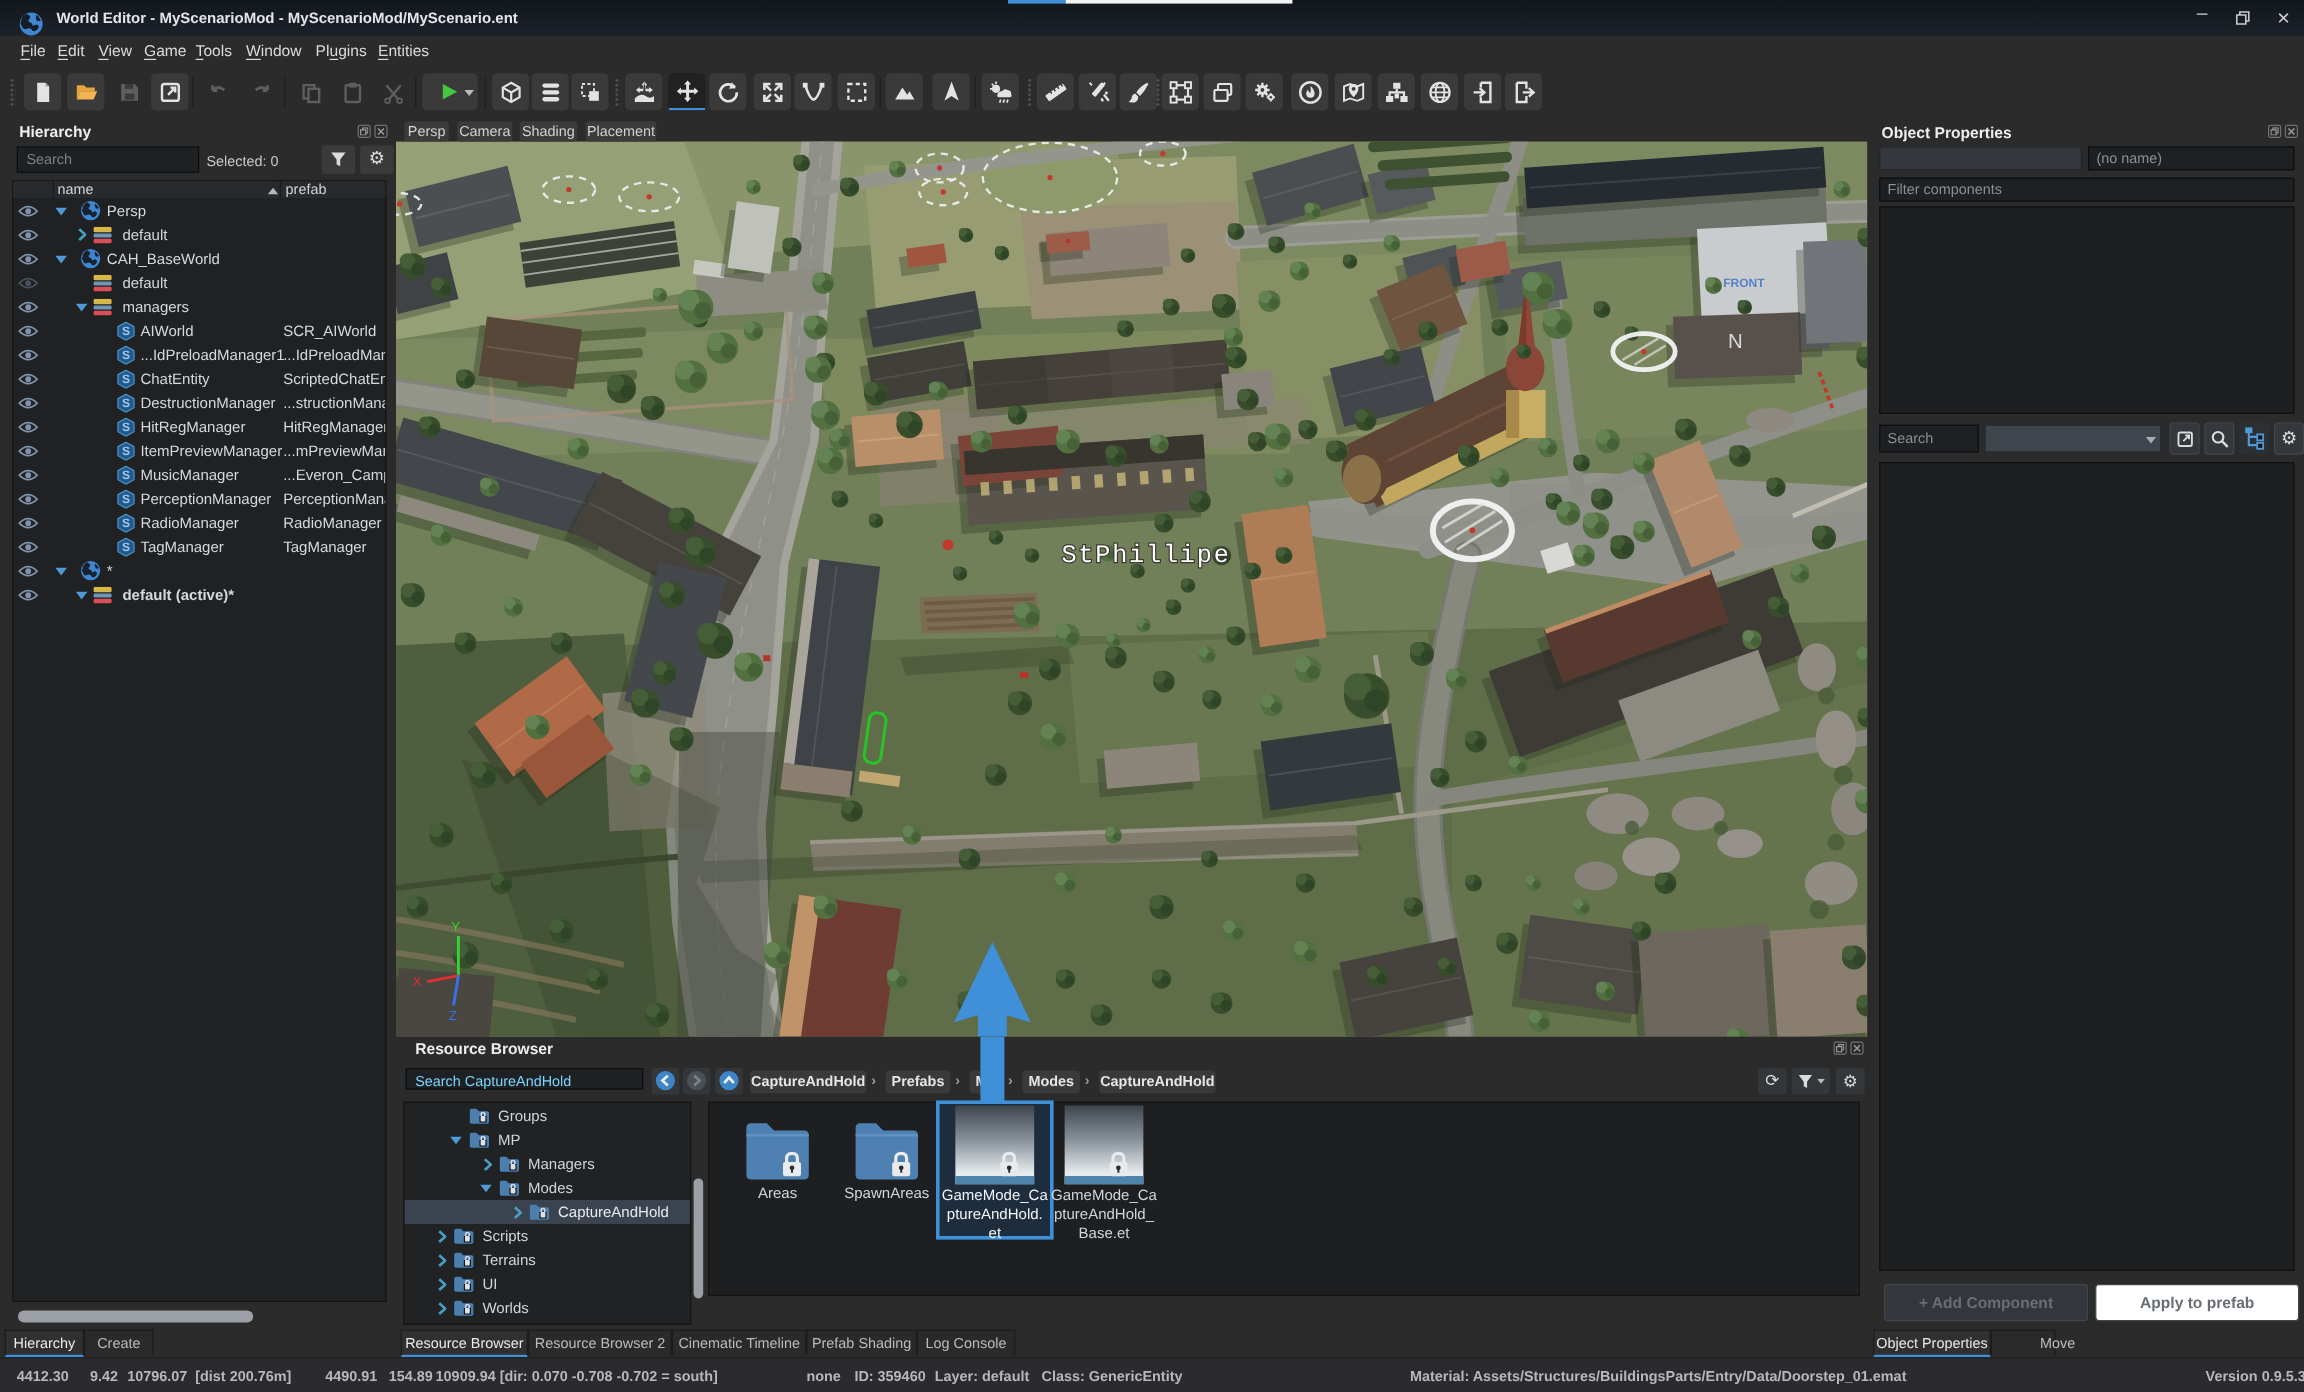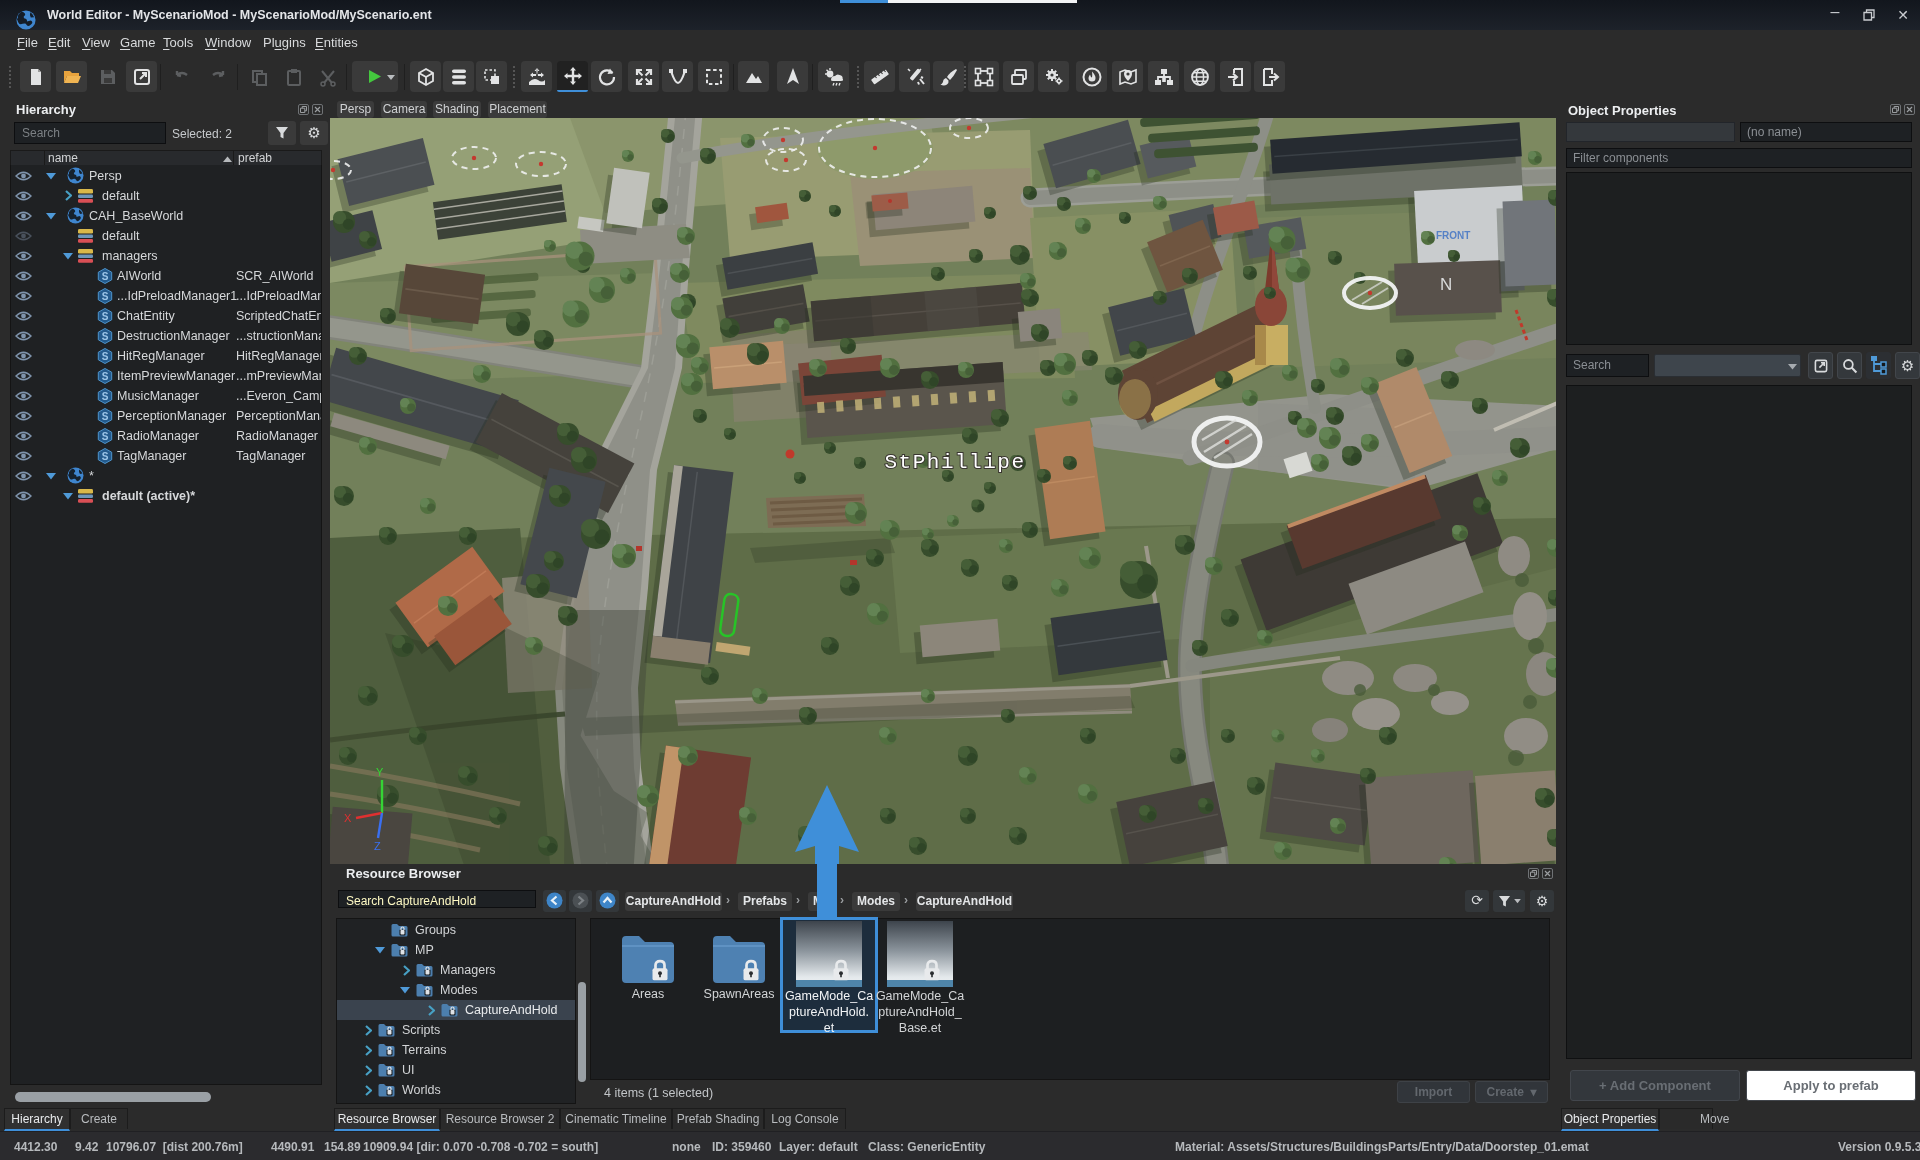--- a/index.html
+++ b/index.html
@@ -300,21 +300,21 @@
       <svg width="7" height="7" viewBox="0 0 7 7" style="position:absolute;left:1px;top:1px">
         <path d="M2.2 2.2 V0.5 H6.5 V4.8 H4.8 M0.5 2.2 H4.8 V6.5 H0.5 Z" fill="none" stroke="#9b9ea1" stroke-width="1"></path>
       </svg>
     </div>
 <div class="pico" style="left:312px;top:4px">
       <svg width="7" height="7" viewBox="0 0 7 7" style="position:absolute;left:1px;top:1px">
         <path d="M1 1 L6 6 M6 1 L1 6" stroke="#9b9ea1" stroke-width="1.2"></path>
       </svg>
     </div>
 <div class="inp abs" style="left:14px;top:22px;width:152px;height:22px;line-height:20px;padding-left:7px;color:#7c8084">Search</div>
-<div class="abs" style="left:172px;top:27px;color:#c6c9cc">Selected: 2</div>
+<div class="abs" style="left:172px;top:27px;color:#c6c9cc">Selected: 0</div>
 <div class="abs" style="left:268px;top:21px;width:28px;height:24px;background:#3a3a3a;border-radius:3px">
       <svg class="abs" style="left:7px;top:5px" width="14" height="14" viewBox="0 0 14 14">
         <path d="M1 1 H13 L8.5 7 V12.5 L5.5 11 V7 Z" fill="#d8dadc"></path>
       </svg>
     </div>
 <div class="abs" style="left:300px;top:21px;width:28px;height:24px;background:#3a3a3a;border-radius:3px;color:#d8dadc;font-size:15px;text-align:center;line-height:24px">⚙</div>
 <div class="abs" style="left:10px;top:50px;width:312px;height:15px;background:#282a2d;border:1px solid #1a1a1a;border-bottom:none">
       <div class="abs" style="left:33px;top:0;width:1px;height:15px;background:#1a1a1a"></div>
       <div class="abs" style="left:37px;top:0px;color:#d2d4d6">name</div>
       <svg class="abs" style="left:212px;top:5px" width="9" height="6" viewBox="0 0 9 6">
@@ -1223,21 +1223,21 @@
 <div class="pico" style="left:1198px;top:4px">
       <svg width="7" height="7" viewBox="0 0 7 7" style="position:absolute;left:1px;top:1px">
         <path d="M2.2 2.2 V0.5 H6.5 V4.8 H4.8 M0.5 2.2 H4.8 V6.5 H0.5 Z" fill="none" stroke="#9b9ea1" stroke-width="1"></path>
       </svg>
     </div>
 <div class="pico" style="left:1212px;top:4px">
       <svg width="7" height="7" viewBox="0 0 7 7" style="position:absolute;left:1px;top:1px">
         <path d="M1 1 L6 6 M6 1 L1 6" stroke="#9b9ea1" stroke-width="1.2"></path>
       </svg>
     </div>
-<div class="inp abs" style="left:8px;top:26px;width:198px;height:18px;line-height:20px;padding-left:7px;color:#fef9c3">Search CaptureAndHold</div>
+<div class="inp abs" style="left:8px;top:26px;width:198px;height:18px;line-height:20px;padding-left:7px;color:#7dd3fc">Search CaptureAndHold</div>
 <div class="abs" style="left:213px;top:26px;width:23px;height:22px;background:#33373a;border-radius:3px">
       <svg class="abs" style="left:3px;top:2px" width="17" height="17" viewBox="0 0 17 17">
         <circle cx="8.5" cy="8.5" r="8" fill="#3e85c8"></circle>
         <path d="M10.5 4.5 L6 8.5 L10.5 12.5" stroke="#eaf2f8" stroke-width="2.2" fill="none"></path>
       </svg>
     </div>
 <div class="abs" style="left:239px;top:26px;width:23px;height:22px;background:#33373a;border-radius:3px">
       <svg class="abs" style="left:3px;top:2px" width="17" height="17" viewBox="0 0 17 17">
         <circle cx="8.5" cy="8.5" r="8" fill="#4b5054"></circle>
         <path d="M6.5 4.5 L11 8.5 L6.5 12.5" stroke="#7d8286" stroke-width="2.2" fill="none"></path>
@@ -1420,25 +1420,20 @@
         <svg class="abs" style="left:332px;top:40px" width="18" height="23" viewBox="0 0 24 30">
           <path d="M6 13 V8 Q6 2.5 12 2.5 Q18 2.5 18 8 V13" stroke="#e8eaec" stroke-width="3.6" fill="none"></path>
           <rect x="2" y="12" width="20" height="16" rx="2.5" fill="#e8eaec"></rect>
           <circle cx="12" cy="18.5" r="2.6" fill="#2a2d30"></circle>
           <rect x="10.9" y="19.5" width="2.2" height="4.5" fill="#2a2d30"></rect>
         </svg>
         <div class="abs" style="left:272px;top:69px;width:114px;text-align:center;font-size:12.5px;color:#d2d4d6;line-height:16px">GameMode_Ca<br>ptureAndHold_<br>Base.et</div>
       </div>
     </div>
 <div class="abs" style="left:487px;top:0px;width:20px;height:54px;background:#3f8fd9"></div>
-<div class="abs" style="left:260px;top:216px;width:960px;height:26px;background:#2b2b2b">
-      <div class="abs" style="left:14px;top:6px;color:#c2c5c8;font-size:12.5px">4 items (1 selected)</div>
-      <div class="abs" style="left:807px;top:1px;width:73px;height:22px;background:#31353a;border:1px solid #3e4247;border-radius:3px;color:#63686e;font-weight:bold;text-align:center;line-height:20px">Import</div>
-      <div class="abs" style="left:885px;top:1px;width:73px;height:22px;background:#31353a;border:1px solid #3e4247;border-radius:3px;color:#63686e;font-weight:bold;text-align:center;line-height:20px">Create&nbsp;&nbsp;▾</div>
-    </div>
 </div>
 
 <div id="props" class="abs" style="left:1558px;top:100px;width:362px;height:1008px;background:#2b2b2b">
 <div class="phead" style="left:10px;top:3px">Object Properties</div>
 <div class="pico" style="left:332px;top:4px">
       <svg width="7" height="7" viewBox="0 0 7 7" style="position:absolute;left:1px;top:1px">
         <path d="M2.2 2.2 V0.5 H6.5 V4.8 H4.8 M0.5 2.2 H4.8 V6.5 H0.5 Z" fill="none" stroke="#9b9ea1" stroke-width="1"></path>
       </svg>
     </div>
 <div class="pico" style="left:346px;top:4px">

